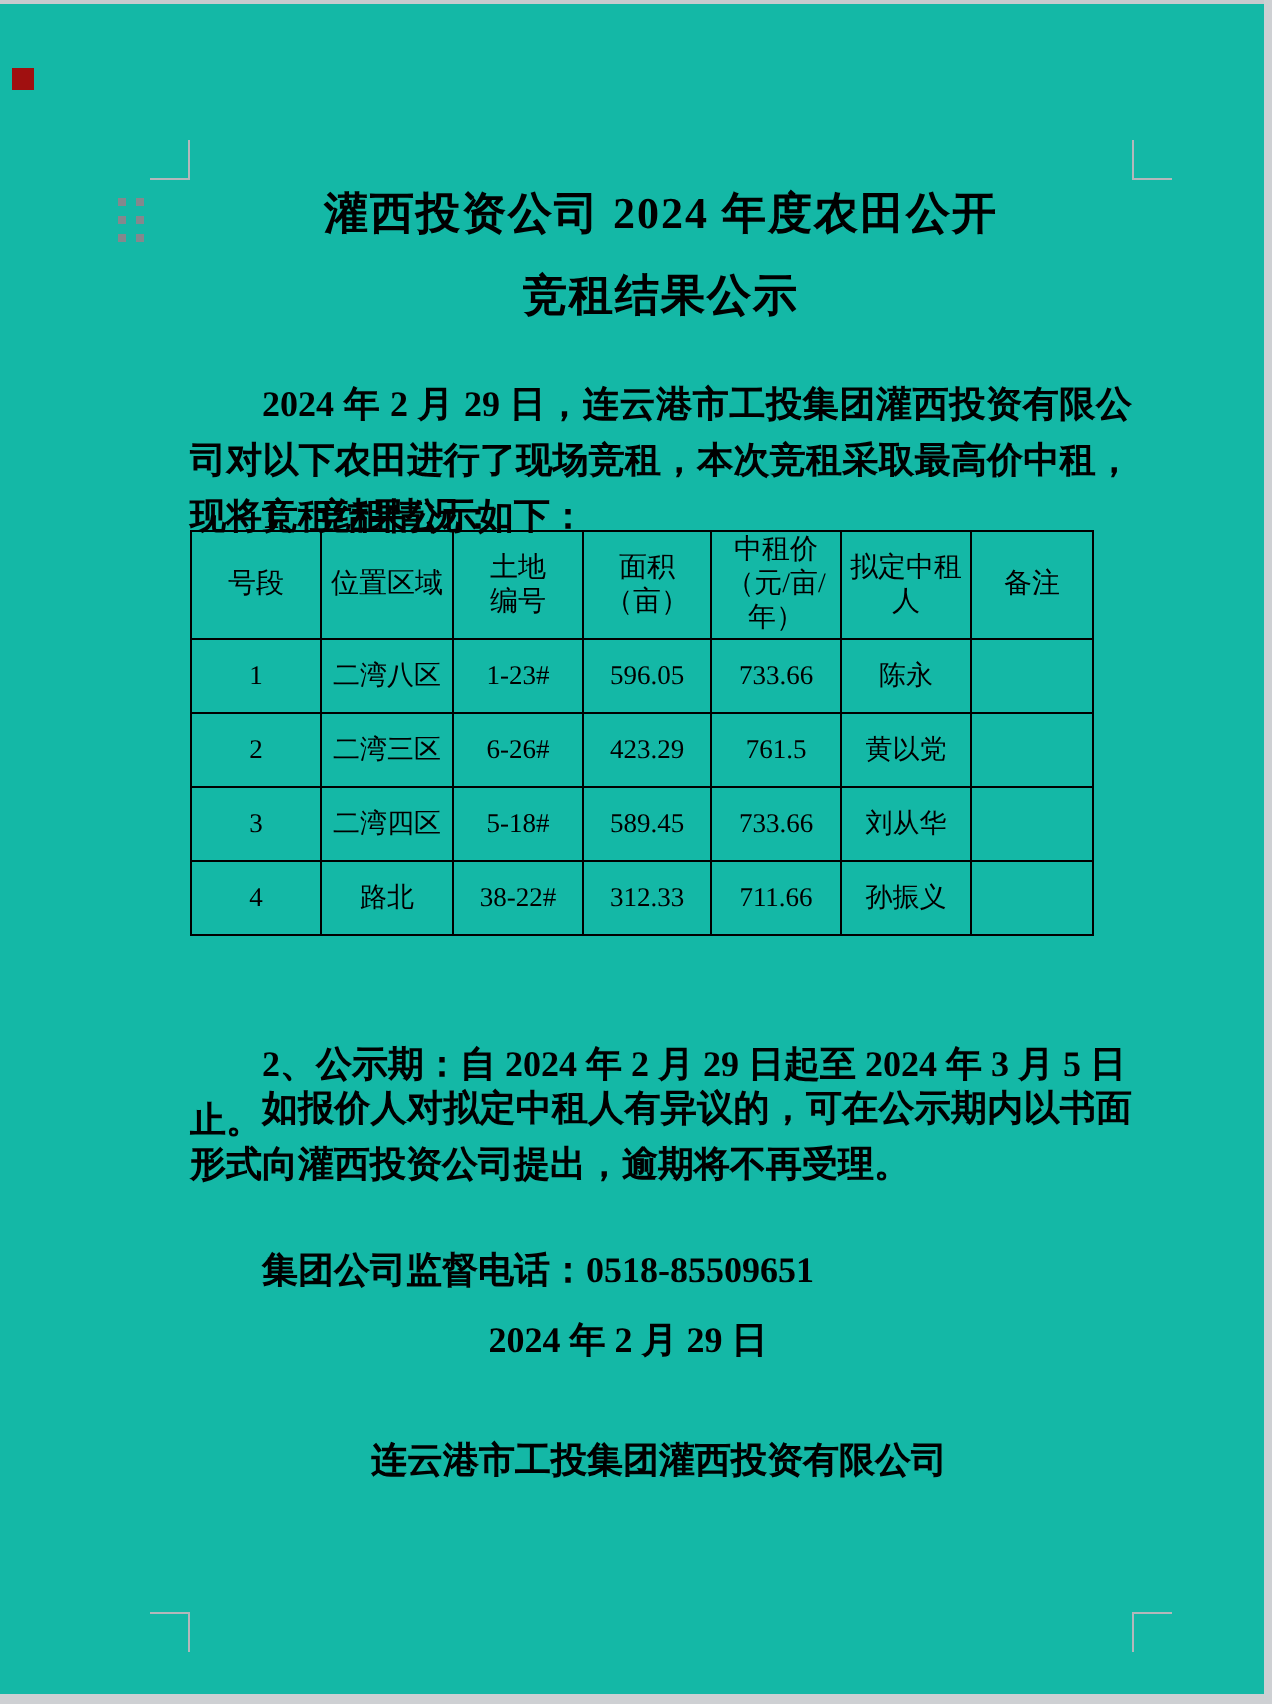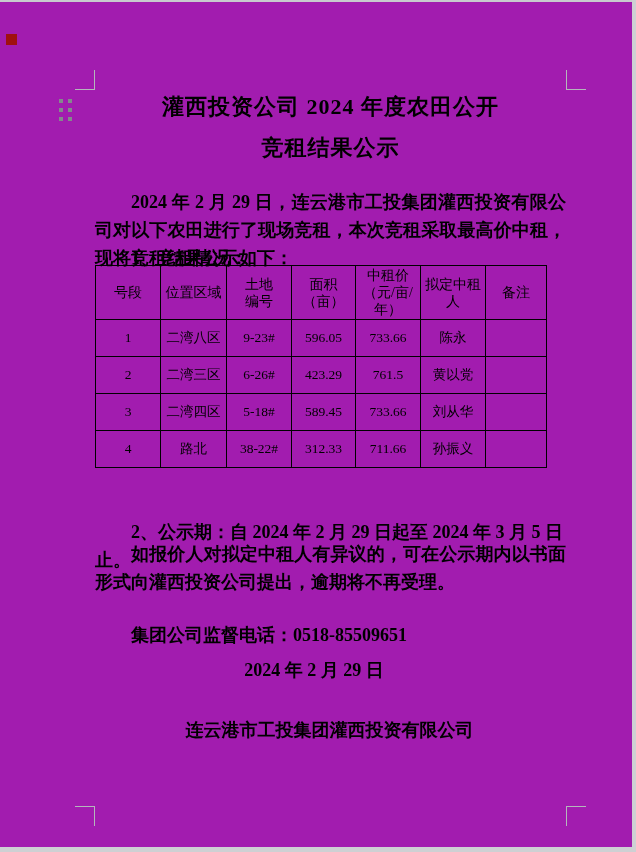--- a/index.html
+++ b/index.html
@@ -1,21 +1,21 @@
 <!DOCTYPE html>
 <html><head>
 <meta charset="utf-8">
 <style>
   * { margin:0; padding:0; box-sizing:border-box; }
   html,body { background:#e9eaec; }
   body { font-family:"Liberation Serif", serif; color:#000; }
 
   .canvas {
     position:relative; width:636px; height:852px;
-    background:#a21caf; overflow:hidden;
+    background:#14b8a6; overflow:hidden;
   }
 
   
   .edge-top    { position:absolute; left:0; top:0;    width:636px; height:2px; background:#c8cace; }
   .edge-right  { position:absolute; left:632px; top:0; width:4px; height:852px; background:#ced0d3; }
   .edge-bottom { position:absolute; left:0; top:847px; width:636px; height:5px; background:#ced0d3; }
 
   
   .cropmark { position:absolute; width:20px; height:20px; }
   .cm-tl { left:75px;  top:70px;  border-right:1px solid #b4b7bb; border-bottom:1px solid #b4b7bb; }
@@ -123,21 +123,21 @@
 年）</th>
           <th>拟定中租
 人</th>
           <th>备注</th>
         </tr>
       </thead>
     <tbody>
         <tr>
           <td>1</td>
           <td>二湾八区</td>
-          <td>9-23#</td>
+          <td>1-23#</td>
           <td>596.05</td>
           <td>733.66</td>
           <td>陈永</td>
           <td></td>
         </tr>
         <tr>
           <td>2</td>
           <td>二湾三区</td>
           <td>6-26#</td>
           <td>423.29</td>

